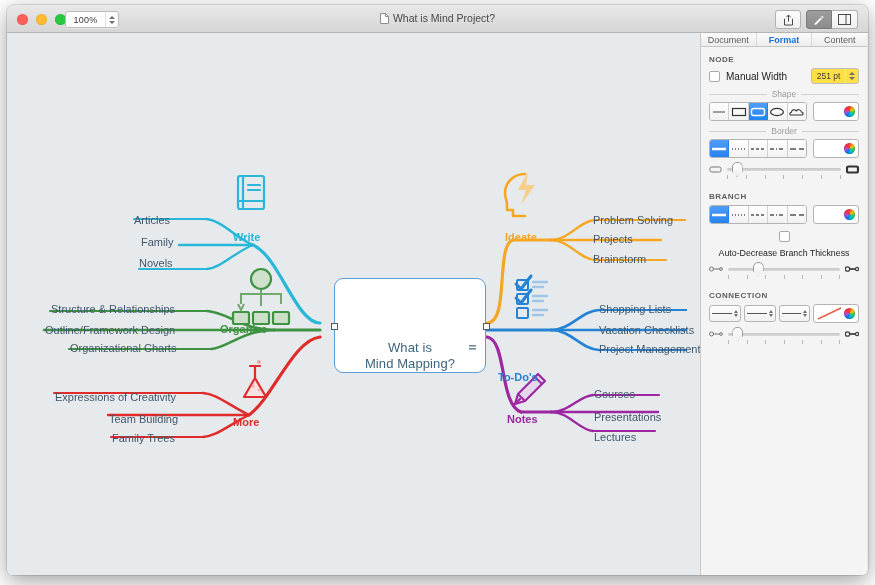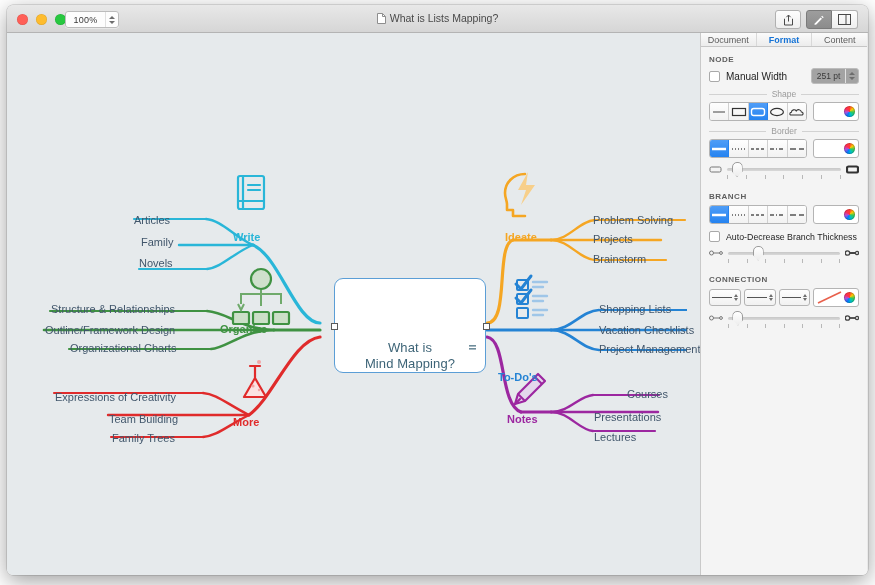--- a/index.html
+++ b/index.html
@@ -179,35 +179,35 @@
   .group-label {
     display: flex; align-items: center; gap: 5px;
     padding: 0 8px; margin: 5px 0 3px 0;
     font-size: 8.5px; color: #9a9a9a;
   }
   .group-label::before, .group-label::after {
     content: ""; flex: 1; height: 1px; background: #d2d2d2;
   }
 
   .row { display: flex; align-items: center; padding: 0 8px; gap: 6px; }
-  .row.mt { margin-top: 4px; }
+  .row.mt { margin-top: 4px; flex-direction: column; }
 
   .chk {
     width: 11px; height: 11px;
     background: #ffffff;
     border: 1px solid #a9a9a9;
     border-radius: 2px;
     flex: none;
   }
   .chk-label { font-size: 10px; color: #1d1d1d; }
 
   .numfield {
     margin-left: auto;
     width: 48px; height: 16px;
-    background: #a3a3a3; border: 1px solid #bdbdbd; border-radius: 3px;
+    background: #fde047; border: 1px solid #bdbdbd; border-radius: 3px;
     display: flex; align-items: center;
   }
   .numfield span { flex: 1; text-align: center; font-size: 8.5px; color: #3a3a3a; }
 
   
   .seg {
     display: flex;
     height: 19px;
     border: 1px solid #b4b4b4;
     border-radius: 3px;
@@ -297,21 +297,21 @@
         <div class="arrow-up"></div>
         <div class="arrow-down"></div>
       </div>
     </div>
 
     <div id="window-title">
       <svg id="doc-icon" width="9" height="11" viewBox="0 0 9 11">
         <path d="M0.5 0.5 H5.5 L8.5 3.5 V10.5 H0.5 Z" fill="#ffffff" stroke="#8e8e8e" stroke-width="1"></path>
         <path d="M5.5 0.5 V3.5 H8.5" fill="none" stroke="#8e8e8e" stroke-width="1"></path>
       </svg>
-      <span>What is Lists Mapping?</span>
+      <span>What is Mind Project?</span>
     </div>
 
     <div id="toolbar-right">
       <div class="tb-btn">
         <svg width="11" height="12" viewBox="0 0 11 12">
           <path d="M2 5 H1.5 V11 H9.5 V5 H9" fill="none" stroke="#4a4a4a" stroke-width="1"></path>
           <path d="M5.5 7.5 V1.2" fill="none" stroke="#4a4a4a" stroke-width="1"></path>
           <path d="M3.4 3.2 L5.5 1 L7.6 3.2" fill="none" stroke="#4a4a4a" stroke-width="1"></path>
         </svg>
       </div>
@@ -509,21 +509,21 @@
         <span class="clabel" style="left:572px; top:174px;">Problem Solving</span>
         <span class="clabel" style="left:572px; top:193px;">Projects</span>
         <span class="clabel" style="left:572px; top:213px;">Brainstorm</span>
 
         <span class="blabel" style="left:477px; top:283px; color:#2483d4;margin-top:48px;">To-Do's</span>
         <span class="clabel" style="left:578px; top:263px;">Shopping Lists</span>
         <span class="clabel" style="left:578px; top:284px;">Vacation Checklists</span>
         <span class="clabel" style="left:578px; top:303px;">Project Management</span>
 
         <span class="blabel" style="left:486px; top:373px; color:#9c27a0;">Notes</span>
-        <span class="clabel" style="left:606px; top:348px;">Courses</span>
+        <span class="clabel" style="left:573px; top:348px;">Courses</span>
         <span class="clabel" style="left:573px; top:371px;">Presentations</span>
         <span class="clabel" style="left:573px; top:391px;">Lectures</span>
       </div>
     </div>
 
     <div id="inspector">
 
       <div id="tabs">
         <div class="tab">Document</div>
         <div class="tab active">Format</div>

